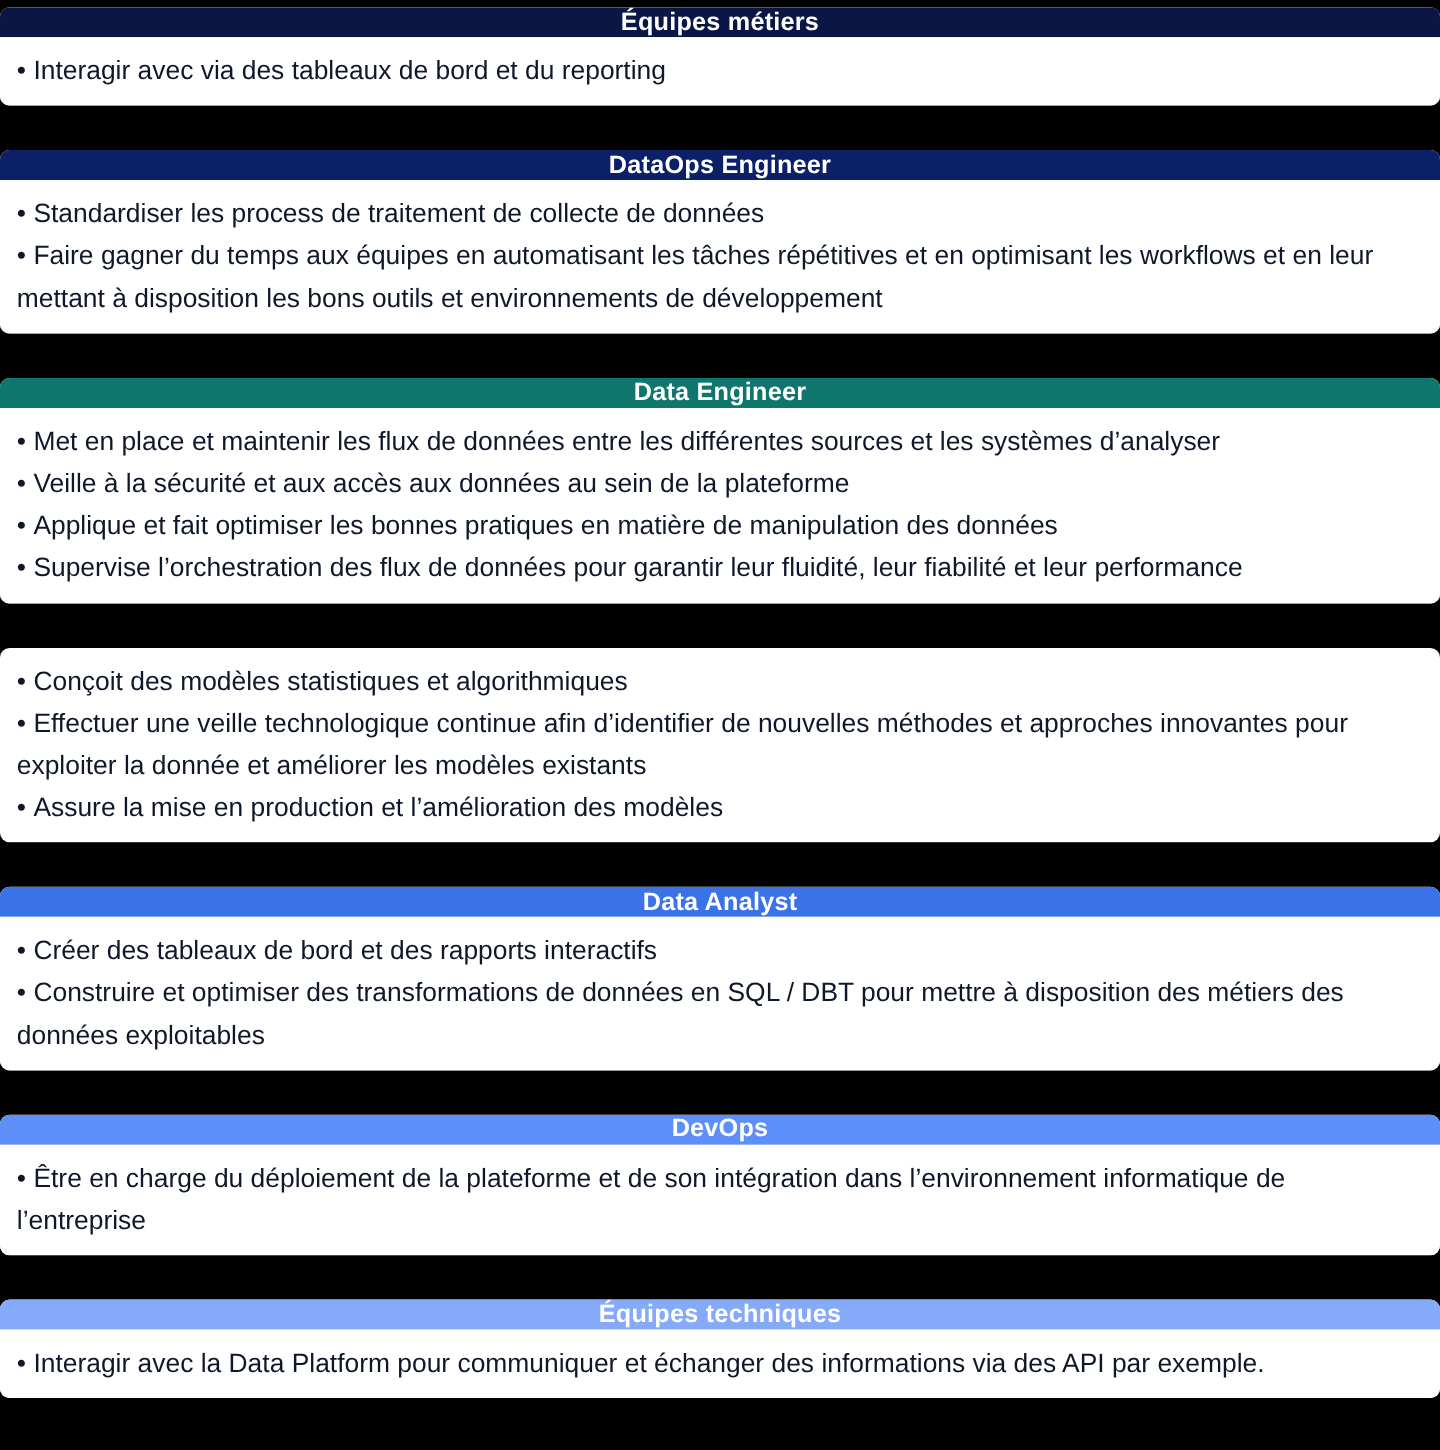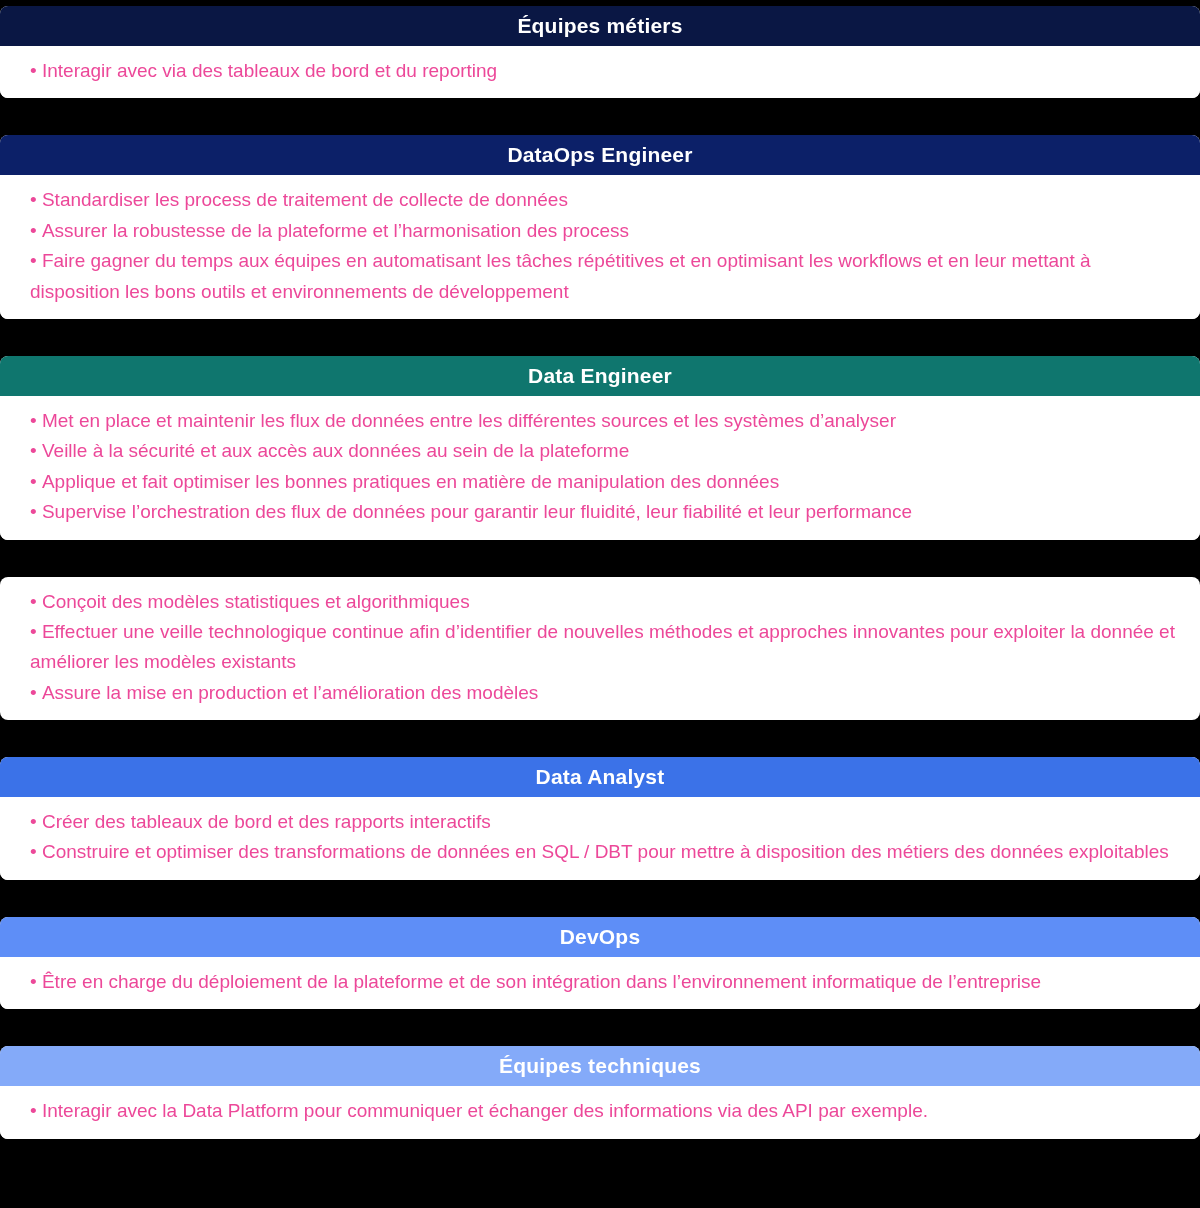--- a/index.html
+++ b/index.html
@@ -11,41 +11,40 @@
     padding: 6px 0 10px;
     font-family: "Liberation Sans", sans-serif;
   }
   .cards { display: flex; flex-direction: column; gap: 37px; }
   .card {
     border-radius: 8px;
     overflow: hidden;
     background: #ffffff;
   }
   .card-header {
-    height: 40px;
+    height: 25px;
     display: flex;
     align-items: center;
     justify-content: center;
   }
   .card-title {
     color: #ffffff;
     font-size: 21px;
     font-weight: 700;
     letter-spacing: 0.2px;
   }
   .card-body {
     background: #ffffff;
     padding: 10px 18px 12px 14px;
   }
   .card-list { list-style: none; }
   .card-list li {
-    color: #ec4899;
-    font-size: 19px;
+    color: #0f172a;
+    font-size: 22px;
     line-height: 1.6;
-    margin-left: 16px;
   }
   .card-list li::before { content: "\2022\00a0"; }
 </style>
 </head>
 <body>
 
 <div id="cards" class="cards">
   <section class="card">
     <header class="card-header" style="background: rgb(10, 23, 68);">
       <h2 class="card-title">Équipes métiers</h2>
@@ -57,21 +56,20 @@
     </div>
   </section>
 
   <section class="card">
     <header class="card-header" style="background: rgb(12, 32, 104);">
       <h2 class="card-title">DataOps Engineer</h2>
     </header>
     <div class="card-body">
       <ul class="card-list">
           <li>Standardiser les process de traitement de collecte de données</li>
-          <li>Assurer la robustesse de la plateforme et l’harmonisation des process</li>
           <li>Faire gagner du temps aux équipes en automatisant les tâches répétitives et en optimisant les workflows et en leur mettant à disposition les bons outils et environnements de développement</li>
         </ul>
     </div>
   </section>
 
   <section class="card">
     <header class="card-header" style="background: #0f766e;">
       <h2 class="card-title">Data Engineer</h2>
     </header>
     <div class="card-body">

